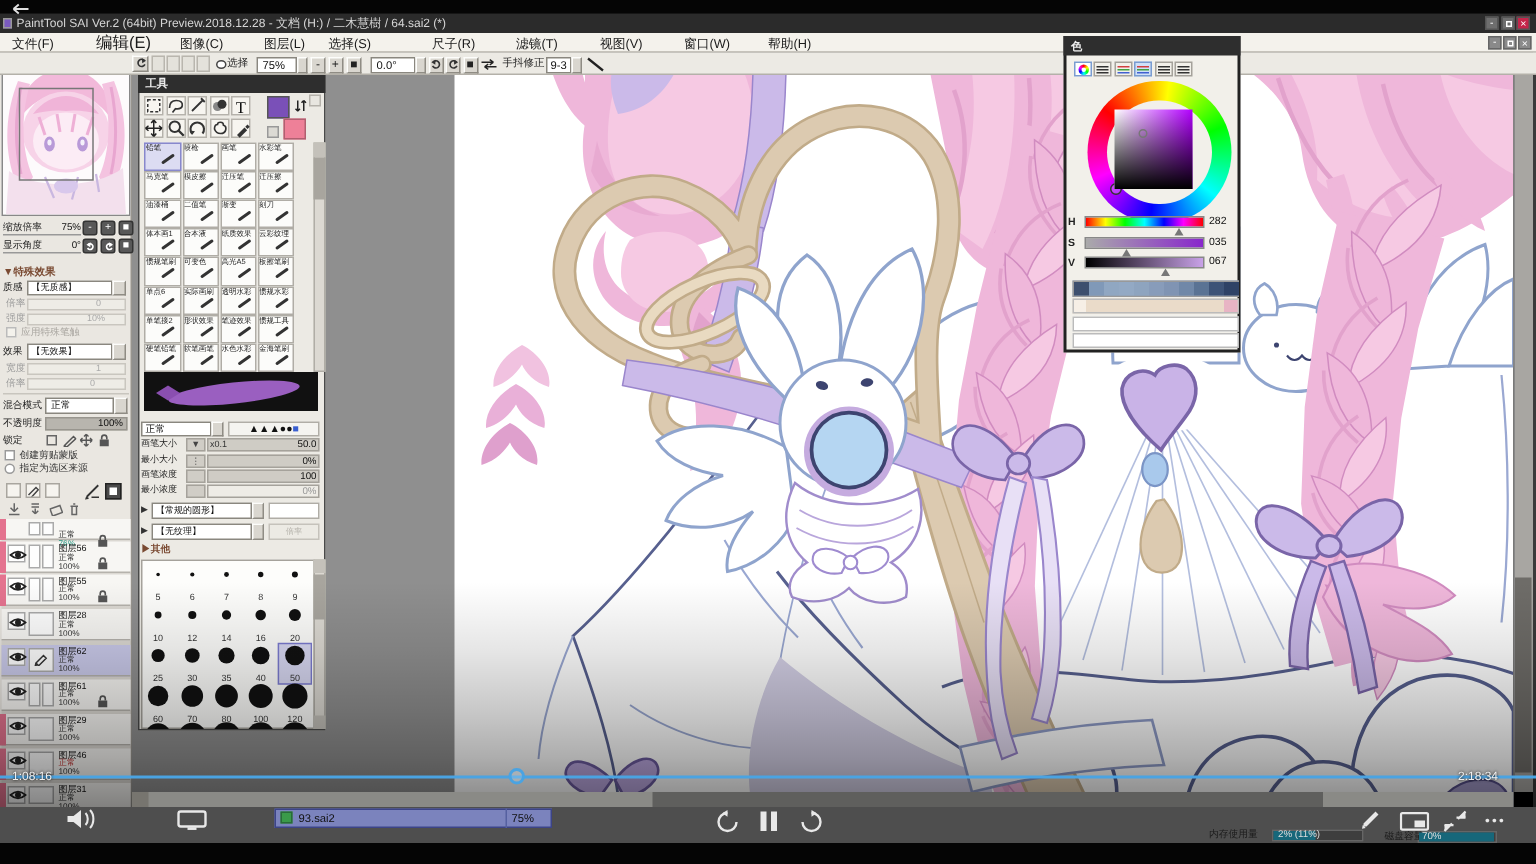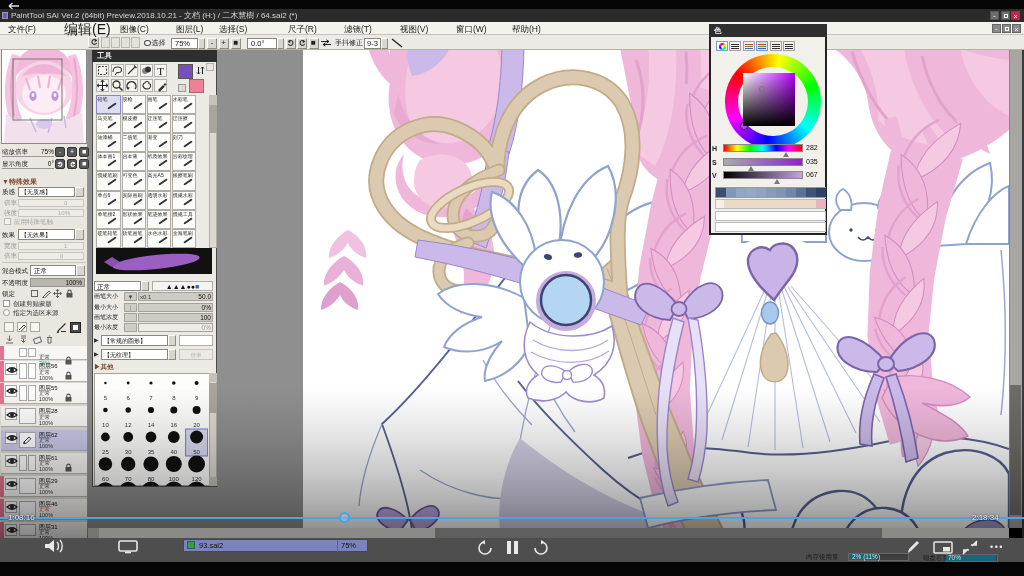--- a/index.html
+++ b/index.html
@@ -225,28 +225,28 @@
       <path d="M673,318 C661,360 655,408 658,452 C659,474 663,492 668,506 L678,502 C672,486 668,468 667,448 C666,406 674,362 684,322 Z" fill="#e8e0f6" stroke="#9a86cc" stroke-width="1.4"></path>
       <path d="M688,318 C695,356 698,396 696,432 C695,450 692,466 688,479 L698,482 C703,466 706,448 707,430 C708,394 704,354 698,320 Z" fill="#e8e0f6" stroke="#9a86cc" stroke-width="1.4"></path>
     </g>
   </svg>
 <div style="position:absolute;left:0px;top:0px;width:1024px;height:9px;background:#050505;z-index:40"></div>
 <svg class="ab" style="left:8px;top:2px;z-index:41" width="12" height="8" viewBox="0 0 12 8">
     <path d="M1,4 H11 M1,4 L4.5,1 M1,4 L4.5,7" stroke="#e0e0e0" stroke-width="1.3" fill="none"></path>
   </svg>
 <div style="position:absolute;left:0px;top:9px;width:1024px;height:13px;background:#2b2b2b;z-index:40"></div>
 <div style="position:absolute;left:2px;top:12px;width:6px;height:7px;background:#7a5abf;border:1px solid #999;z-index:41"></div>
-<div style="position:absolute;left:11px;top:11px;width:700px;height:10px;z-index:41;color:#d6d6d6;font-size:8px;line-height:10px">PaintTool SAI Ver.2 (64bit) Preview.2018.10.21 - 文档 (H:) / 二木慧樹 / 64.sai2 (*)</div>
+<div style="position:absolute;left:11px;top:11px;width:700px;height:10px;z-index:41;color:#d6d6d6;font-size:8px;line-height:10px">PaintTool SAI Ver.2 (64bit) Preview.2018.12.28 - 文档 (H:) / 二木慧樹 / 64.sai2 (*)</div>
 <div style="position:absolute;left:990px;top:11px;width:9px;height:9px;background:#6e6e6e;z-index:41;color:#fff;font-size:7px;line-height:8px;text-align:center;border:1px solid #555">-</div>
 <div style="position:absolute;left:1001px;top:11px;width:9px;height:9px;background:#6e6e6e;z-index:41;border:1px solid #555"></div>
 <div style="position:absolute;left:1003.5px;top:13.5px;width:4px;height:4px;background:transparent;border:1px solid #fff;z-index:42"></div>
 <div style="position:absolute;left:1011px;top:11px;width:9px;height:9px;background:#c4254a;z-index:41;color:#fff;font-size:7px;line-height:9px;text-align:center;border:1px solid #555">×</div>
 <div style="position:absolute;left:0px;top:22px;width:1024px;height:13px;background:#f4f2ec;border-bottom:1px solid #c6c3bb;z-index:26"></div>
 <div style="position:absolute;left:8px;top:24px;width:52px;height:10px;z-index:27;font-size:8.5px;line-height:10px;color:#1a1a1a">文件(F)</div>
-<div style="position:absolute;left:64px;top:24px;width:52px;height:10px;z-index:27;font-size:14px;line-height:10px;color:#1a1a1a">编辑(E)</div>
+<div style="position:absolute;left:64px;top:24px;width:52px;height:10px;z-index:27;font-size:11px;line-height:10px;color:#1a1a1a">编辑(E)</div>
 <div style="position:absolute;left:120px;top:24px;width:52px;height:10px;z-index:27;font-size:8.5px;line-height:10px;color:#1a1a1a">图像(C)</div>
 <div style="position:absolute;left:176px;top:24px;width:52px;height:10px;z-index:27;font-size:8.5px;line-height:10px;color:#1a1a1a">图层(L)</div>
 <div style="position:absolute;left:219px;top:24px;width:52px;height:10px;z-index:27;font-size:8.5px;line-height:10px;color:#1a1a1a">选择(S)</div>
 <div style="position:absolute;left:288px;top:24px;width:52px;height:10px;z-index:27;font-size:8.5px;line-height:10px;color:#1a1a1a">尺子(R)</div>
 <div style="position:absolute;left:344px;top:24px;width:52px;height:10px;z-index:27;font-size:8.5px;line-height:10px;color:#1a1a1a">滤镜(T)</div>
 <div style="position:absolute;left:400px;top:24px;width:52px;height:10px;z-index:27;font-size:8.5px;line-height:10px;color:#1a1a1a">视图(V)</div>
 <div style="position:absolute;left:456px;top:24px;width:52px;height:10px;z-index:27;font-size:8.5px;line-height:10px;color:#1a1a1a">窗口(W)</div>
 <div style="position:absolute;left:512px;top:24px;width:52px;height:10px;z-index:27;font-size:8.5px;line-height:10px;color:#1a1a1a">帮助(H)</div>
 <div style="position:absolute;left:992px;top:24px;width:9px;height:9px;background:#8a8a8a;z-index:27;color:#fff;font-size:7px;line-height:8px;text-align:center;border:1px solid #666">-</div>
 <div style="position:absolute;left:1002px;top:24px;width:9px;height:9px;background:#8a8a8a;z-index:27;border:1px solid #666"></div>

